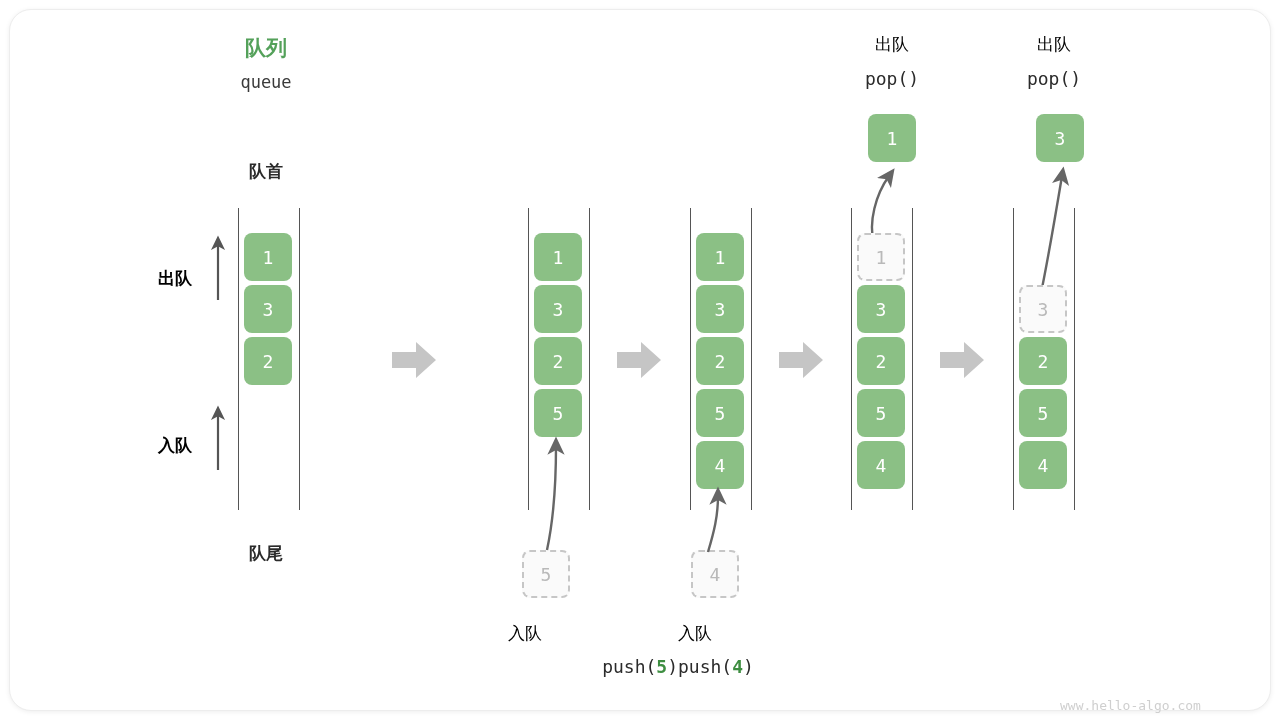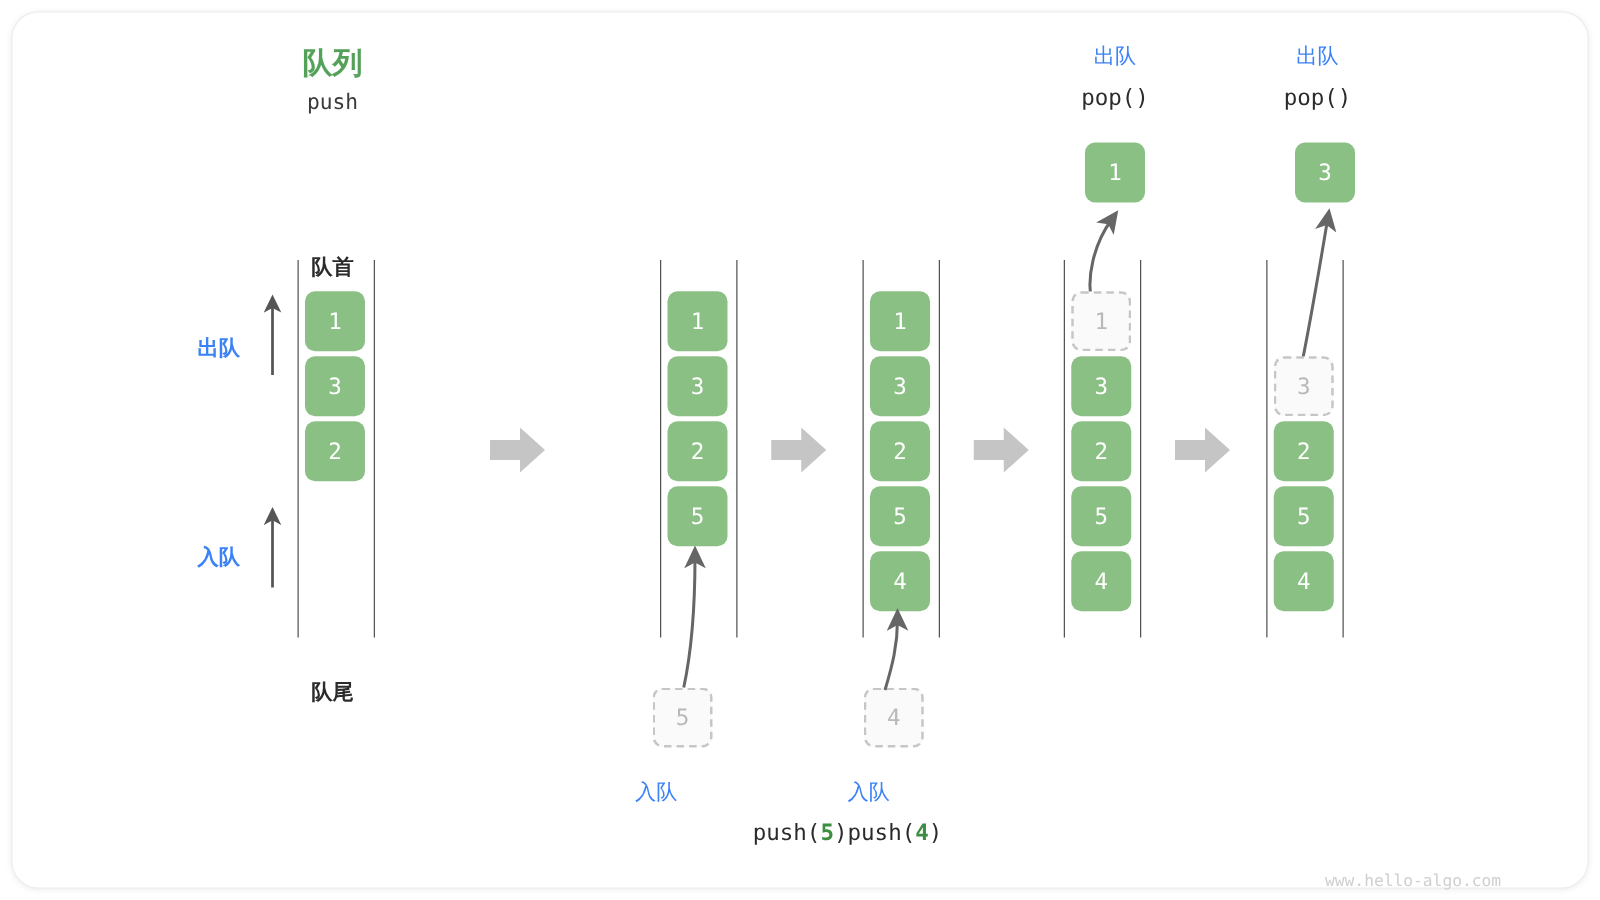--- a/index.html
+++ b/index.html
@@ -25,42 +25,42 @@
     border: 1px solid #ededed;
     border-radius: 22px;
     box-shadow: 0 1px 5px rgba(0,0,0,0.07);
     box-sizing: border-box;
   }
   .abs { position: absolute; }
 
   
   .title-cn {
     font-weight: bold;
-    font-size: 24px;
+    font-size: 21px;
     color: #54a15a;
     text-align: center;
     white-space: nowrap;
   }
   .title-en {
     font-family: "DejaVu Sans Mono", "Liberation Mono", monospace;
     font-size: 17px;
     color: #3a3a3a;
     text-align: center;
     white-space: nowrap;
   }
   .label-bold {
     font-weight: bold;
     font-size: 17px;
     color: #2b2b2b;
     text-align: center;
     white-space: nowrap;
   }
   .op-cn {
     font-size: 17px;
-    color: #3b82f6;
+    color: #000000;
     text-align: center;
     white-space: nowrap;
   }
   .op-code {
     font-family: "DejaVu Sans Mono", "Liberation Mono", monospace;
     font-size: 18px;
     color: #2b2b2b;
     text-align: center;
     white-space: nowrap;
   }
@@ -103,23 +103,23 @@
   }
   svg { overflow: visible; }
 </style>
 </head>
 <body>
 
 <div id="canvas">
   <div id="card"></div>
 
   <div class="abs title-cn" style="left:186px; top:34px; width:160px;">队列</div>
-  <div class="abs title-en" style="left:186px; top:72px; width:160px;">push</div>
-
-  <div class="abs label-bold" style="left:186px; top:160px; width:160px;margin-top:42px;">队首</div>
+  <div class="abs title-en" style="left:186px; top:72px; width:160px;">queue</div>
+
+  <div class="abs label-bold" style="left:186px; top:160px; width:160px;">队首</div>
   <div class="abs label-bold" style="left:186px; top:542px; width:160px;">队尾</div>
 
   <div class="abs op-cn" style="left:140px; top:267px; width:70px; font-weight:bold;">出队</div>
   <svg class="abs" style="left:210px; top:236px;" width="18" height="66">
     <defs>
       <marker id="thinArrow" markerWidth="7" markerHeight="7" refX="3.2" refY="3.2" orient="auto">
         <path d="M0,0 L6.6,3.2 L0,6.4 L1.7,3.2 Z" fill="#555555"></path>
       </marker>
     </defs>
     <line x1="8" y1="64" x2="8" y2="7" stroke="#555555" stroke-width="2.2" marker-end="url(#thinArrow)"></line>

